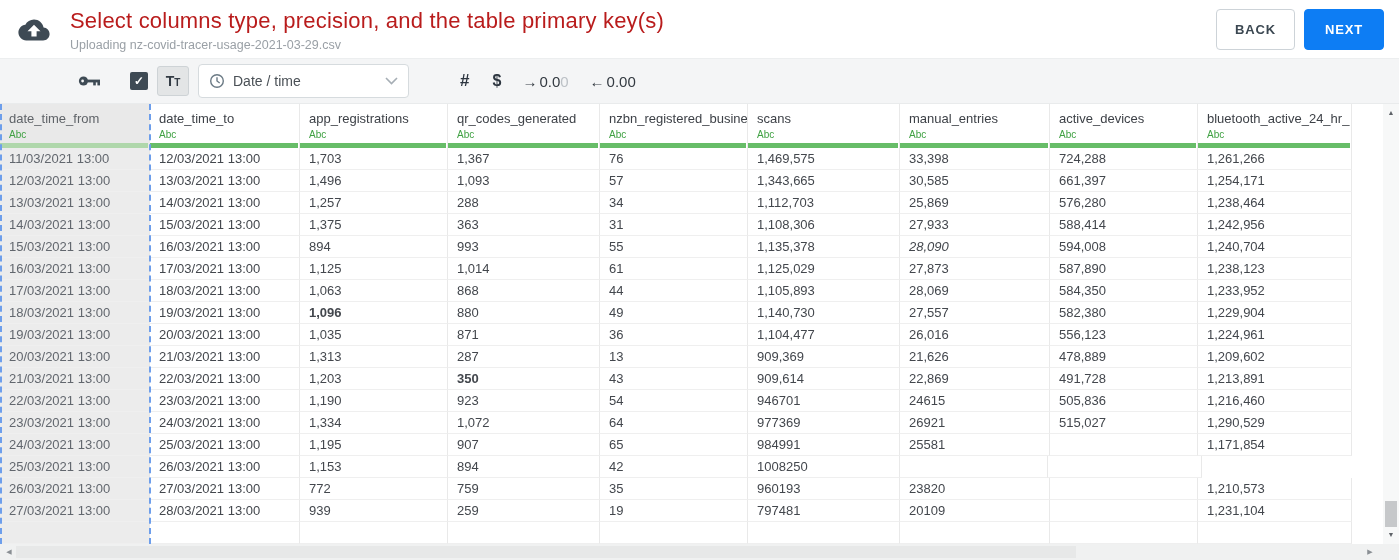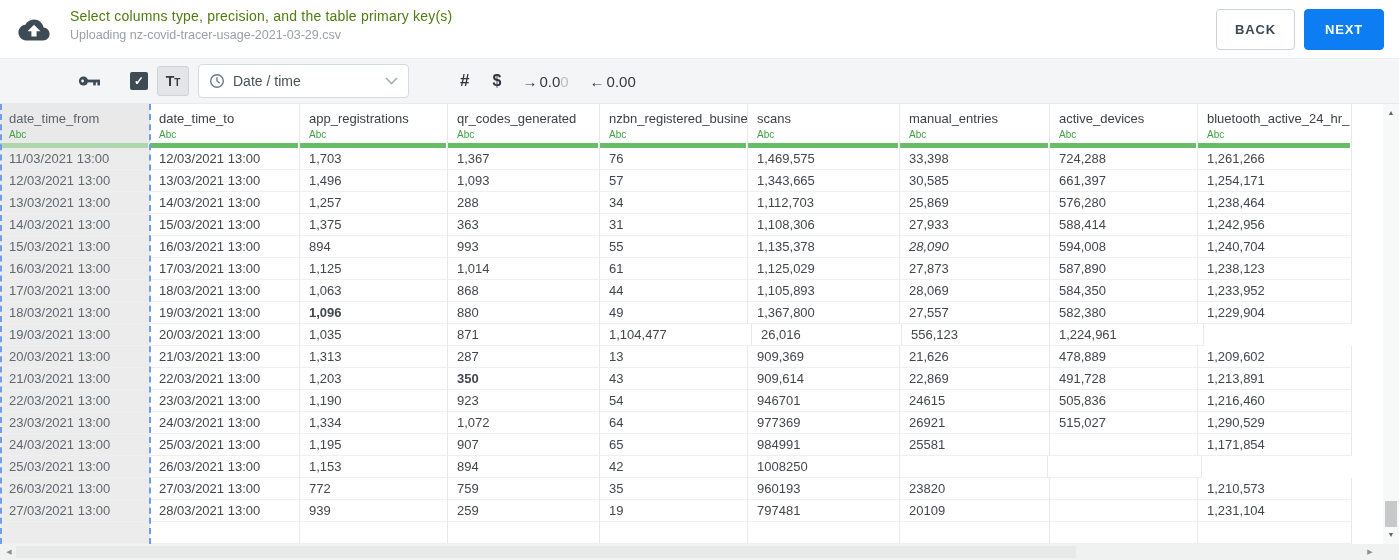--- a/index.html
+++ b/index.html
@@ -3,21 +3,21 @@
 <meta charset="utf-8">
 <style>
   * { margin:0; padding:0; box-sizing:border-box; }
   html,body { width:1399px; height:560px; background:#fff; font-family:"Liberation Sans", sans-serif; overflow:hidden; }
   .page { position:relative; width:1399px; height:560px; background:#fff; overflow:hidden; }
 
   
   .app-header { position:absolute; top:0; left:0; width:1399px; height:58px; background:#fff; }
   .cloud-wrap { position:absolute; left:18px; top:17px; width:32px; height:26px; }
   .titles { position:absolute; left:70px; top:8px; }
-  .title { font-size:14px; font-weight:500; color:#4d7c0f; letter-spacing:.2px; }
+  .title { font-size:22px; font-weight:500; color:#b91c1c; letter-spacing:.2px; }
   .subtitle { font-size:12.5px; color:#9aa0a6; margin-top:4px; }
   .btn { position:absolute; top:9px; height:41px; border-radius:4px; font-size:13px; font-weight:700; letter-spacing:.8px; text-align:center; line-height:39px; cursor:pointer; }
   .btn-back { right:104px; width:79px; background:#fff; border:1px solid #cdd3d8; color:#3c4852; }
   .btn-next { right:15px; width:80px; background:#0d7df4; border:1px solid #0d7df4; color:#fff; }
 
   
   .toolbar { position:absolute; top:58px; left:0; width:1399px; height:46px; background:#f4f5f6; border-top:1px solid #eceeef; border-bottom:1px solid #e9ebec; display:flex; align-items:center; padding-left:78px; }
   .tb-key { width:24px; height:16px; }
   .tb-check { width:18px; height:18px; margin-left:28px; background:#3e4a54; border-radius:2px; color:#fff; font-size:12px; font-weight:700; text-align:center; line-height:18px; cursor:pointer; }
   .tb-tt { margin-left:9px; width:32px; height:30px; background:#e3e5e6; border:1px solid #ced3d6; border-radius:3px; color:#333b44; text-align:center; line-height:28px; cursor:pointer; }
@@ -233,30 +233,31 @@
           <div class="gcell" style="width: 150px;">28,069</div>
           <div class="gcell" style="width: 148px;">584,350</div>
           <div class="gcell" style="width: 154px;">1,233,952</div>
         </div>
         <div class="grow">
           <div class="gcell sel" style="width: 150px;">18/03/2021 13:00</div>
           <div class="gcell" style="width: 150px;">19/03/2021 13:00</div>
           <div class="gcell" style="width: 148px; font-weight: bold;">1,096</div>
           <div class="gcell" style="width: 152px;">880</div>
           <div class="gcell" style="width: 148px;">49</div>
-          <div class="gcell" style="width: 152px;">1,367,800</div>
+          <div class="gcell" style="width: 152px;">1,140,730</div>
           <div class="gcell" style="width: 150px;">27,557</div>
           <div class="gcell" style="width: 148px;">582,380</div>
           <div class="gcell" style="width: 154px;">1,229,904</div>
         </div>
         <div class="grow">
           <div class="gcell sel" style="width: 150px;">19/03/2021 13:00</div>
           <div class="gcell" style="width: 150px;">20/03/2021 13:00</div>
           <div class="gcell" style="width: 148px;">1,035</div>
           <div class="gcell" style="width: 152px;">871</div>
+          <div class="gcell" style="width: 148px;">36</div>
           <div class="gcell" style="width: 152px;">1,104,477</div>
           <div class="gcell" style="width: 150px;">26,016</div>
           <div class="gcell" style="width: 148px;">556,123</div>
           <div class="gcell" style="width: 154px;">1,224,961</div>
         </div>
         <div class="grow">
           <div class="gcell sel" style="width: 150px;">20/03/2021 13:00</div>
           <div class="gcell" style="width: 150px;">21/03/2021 13:00</div>
           <div class="gcell" style="width: 148px;">1,313</div>
           <div class="gcell" style="width: 152px;">287</div>

